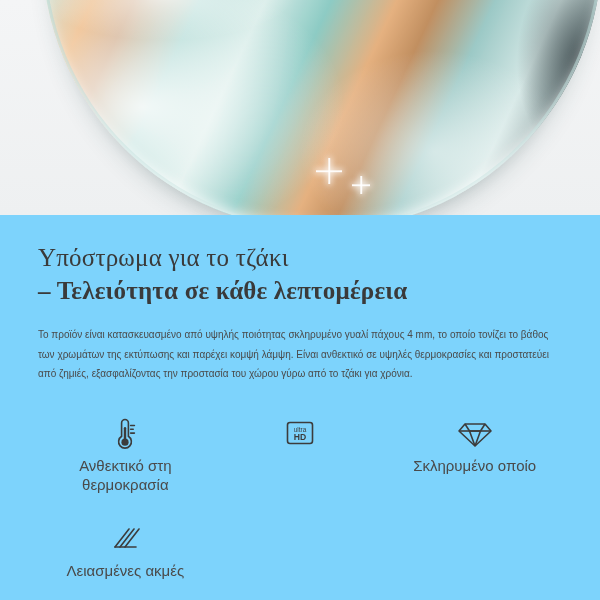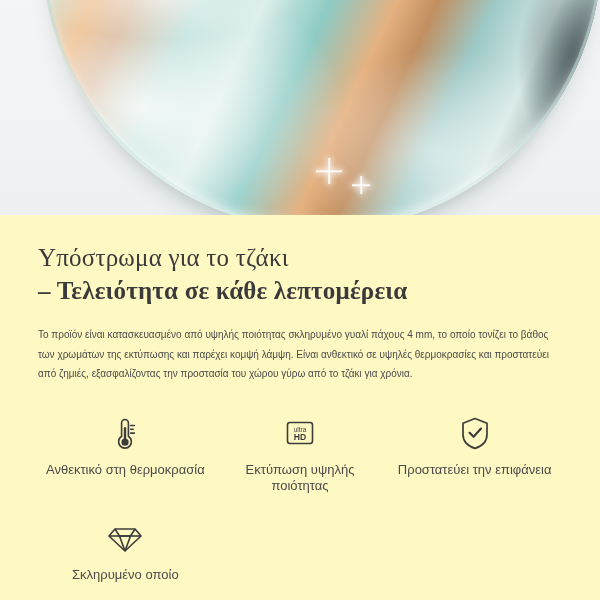--- a/index.html
+++ b/index.html
@@ -11,21 +11,21 @@
     height: 600px;
     overflow: hidden;
     background: #ffffff;
     font-family: "Liberation Sans", sans-serif;
     color: #3c3c3c;
   }
   .page {
     position: relative;
     width: 600px;
     height: 600px;
-    background: #fef9c3;
+    background: #7dd3fc;
   }
 
   
   .hero {
     position: relative;
     width: 600px;
     height: 215px;
     background: #f2f3f4;
     overflow: hidden;
   }
@@ -148,22 +148,21 @@
     flex-direction: column;
     padding: 6px 4px 8px 4px;
   }
   .feature .icon-wrap {
     height: 46px;
     display: flex;
     align-items: center;
     justify-content: center;
   }
   .feature .caption {
-    margin-top: 6px;
-    font-size: 13px;
+    font-size: 15px;
     color: #4a4a4a;
     text-align: center;
     line-height: 1.3;
   }
   svg { display: block; }
 </style>
 </head>
 <body>
 
 <div class="page">
@@ -206,45 +205,48 @@
       </div>
 
       <div class="feature">
         <div class="icon-wrap">
           <svg width="40" height="40" viewBox="0 0 40 40">
             <rect x="7.5" y="9.5" width="25" height="21" rx="2.5" fill="none" stroke="#3c3c3c" stroke-width="1.6"></rect>
             <text x="20" y="19.2" text-anchor="middle" font-family="Liberation Sans, sans-serif" font-size="6.4" fill="#3c3c3c">ultra</text>
             <text x="20" y="27.4" text-anchor="middle" font-family="Liberation Sans, sans-serif" font-size="8.6" font-weight="bold" fill="#3c3c3c">HD</text>
           </svg>
         </div>
-        <div class="caption">Εκτύπωση υψηλής ποιότητας</div>
-      </div>
-
-      <div class="feature">
-        <div class="icon-wrap">
-          <svg width="40" height="42" viewBox="0 0 40 42">
-            <path d="M20 6.5 L32 11.2 V22.4 C32 29.6 26.6 34.2 20 36.4 C13.4 34.2 8 29.6 8 22.4 V11.2 Z" fill="none" stroke="#3c3c3c" stroke-width="1.7" stroke-linejoin="round"></path>
-            <path d="M14.6 20.8 L18.6 24.8 L26 16.6" fill="none" stroke="#3c3c3c" stroke-width="2.2" stroke-linecap="round" stroke-linejoin="round"></path>
-          </svg>
-        </div>
-        <div class="caption">Προστατεύει την επιφάνεια</div>
-      </div>
+      </div>
+
 
       <div class="feature">
         <div class="icon-wrap">
           <svg width="42" height="38" viewBox="0 0 42 38">
             <g fill="none" stroke="#3c3c3c" stroke-width="1.6" stroke-linejoin="round">
               <path d="M11 10 H31 L37 17 L21 32 L5 17 Z"></path>
               <path d="M5 17 H37"></path>
               <path d="M11 10 L15.5 17 L21 32"></path>
               <path d="M31 10 L26.5 17 L21 32"></path>
               <path d="M15.5 17 H26.5"></path>
             </g>
           </svg>
         </div>
         <div class="caption">Σκληρυμένο οποίο</div>
       </div>
 
+      <div class="feature">
+        <div class="icon-wrap">
+          <svg width="40" height="38" viewBox="0 0 40 38">
+            <g fill="none" stroke="#3c3c3c" stroke-width="1.6" stroke-linecap="round">
+              <path d="M10 28 L24 10"></path>
+              <path d="M15 28 L29 10"></path>
+              <path d="M20 28 L34 10"></path>
+              <path d="M10 28 H31"></path>
+            </g>
+          </svg>
+        </div>
+        <div class="caption">Λειασμένες ακμές</div>
+      </div>
 
 
     </div>
   </div>
 </div>
 
 </body></html>

